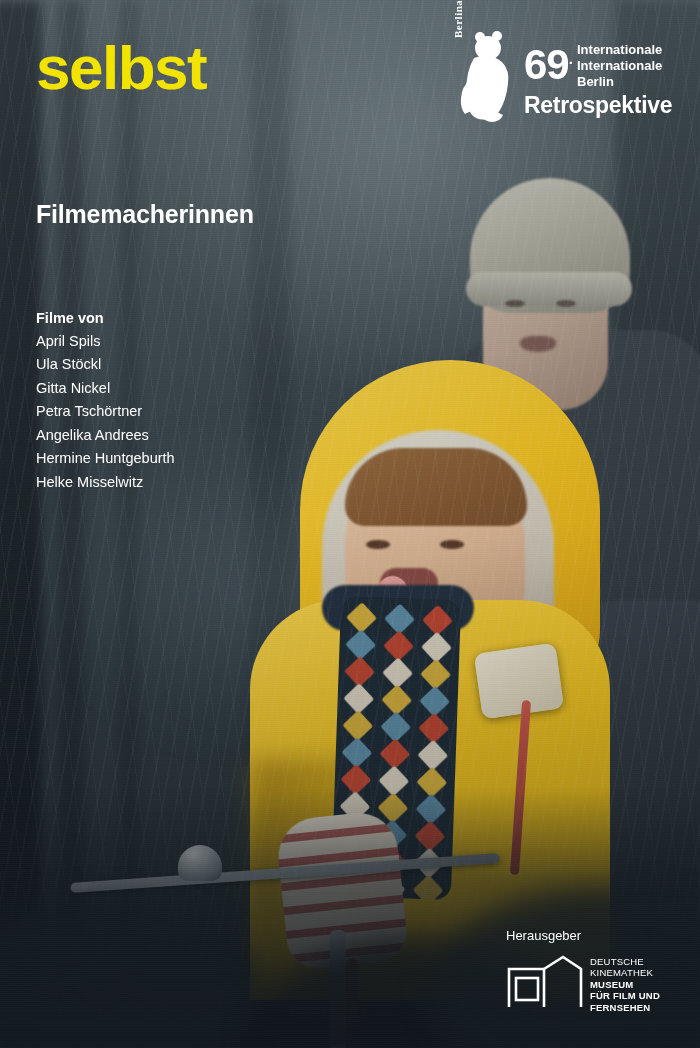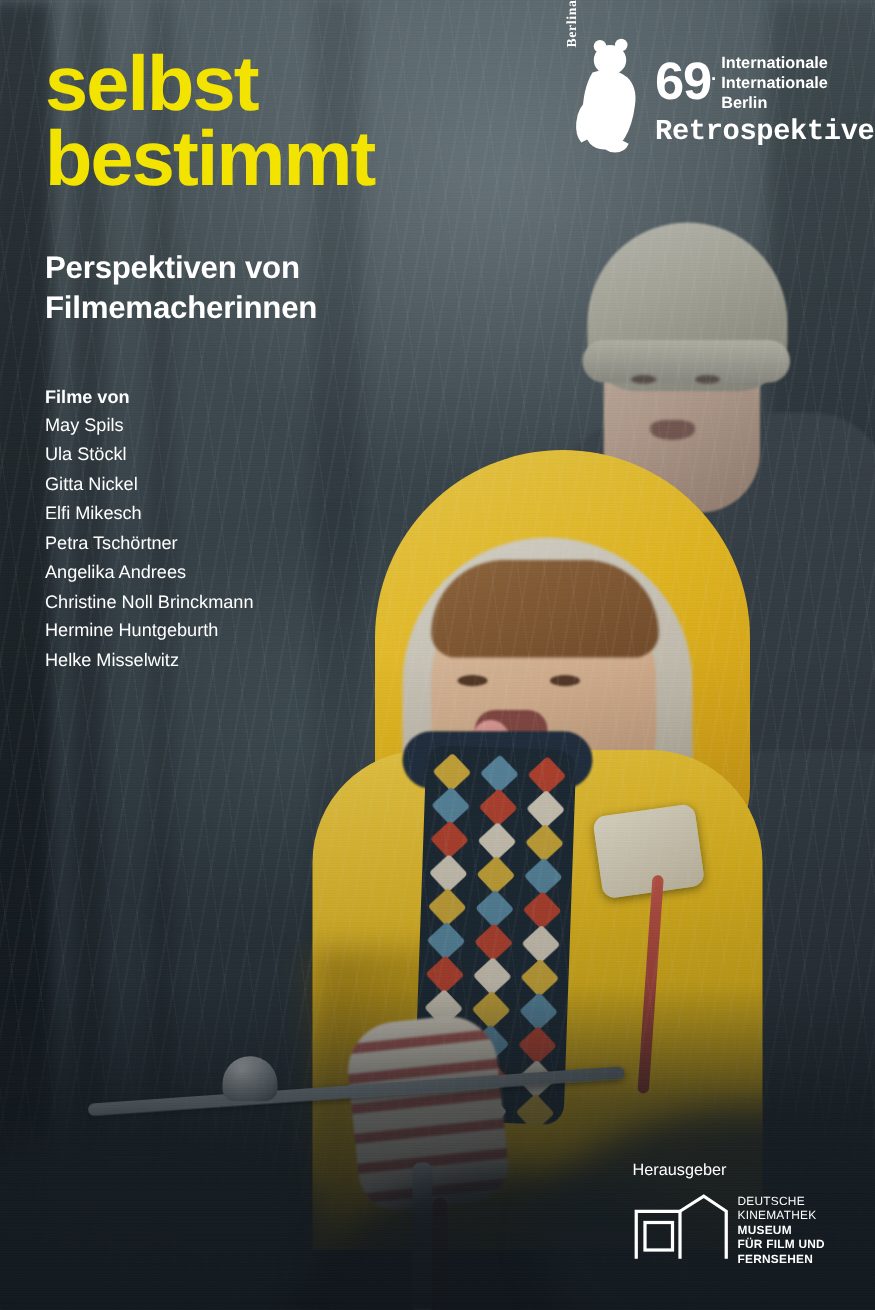--- a/index.html
+++ b/index.html
@@ -413,21 +413,20 @@
     font-size: 13px;
     font-weight: bold;
     line-height: 1.23;
   }
   .retro {
     position: absolute;
     left: 80px; top: 70px;
     font-size: 23px;
     font-weight: bold;
     letter-spacing: -0.3px;
-    font-family: Liberation Mono, monospace;
   }
 
   
   .publisher-label {
     position: absolute;
     left: 506px; top: 928px;
     color: #ffffff;
     font-size: 13px;
   }
   .publisher-mark {
@@ -536,37 +535,33 @@
   <div class="streaks2"></div>
   <div class="fg-bottom"></div>
   <div class="fg-blob l"></div>
   <div class="fg-blob c"></div>
   <div class="fg-blob r"></div>
   <div class="grade"></div>
   <div class="grain"></div>
 
   <div class="title">
     <span class="l1">selbst</span>
-    <span class="l2">bestimmt</span>
   </div>
 
   <div class="subtitle">
-    <div>Perspektiven von</div>
     <div>Filmemacherinnen</div>
   </div>
 
   <div class="films-label">Filme von</div>
   <ul class="films-list" id="films-list">
-      <li>May Spils</li>
+      <li>April Spils</li>
       <li>Ula Stöckl</li>
       <li>Gitta Nickel</li>
-      <li>Elfi Mikesch</li>
       <li>Petra Tschörtner</li>
       <li>Angelika Andrees</li>
-      <li>Christine Noll Brinckmann</li>
       <li>Hermine Huntgeburth</li>
       <li>Helke Misselwitz</li>
     </ul>
 
   <div class="berlinale">
     <svg class="bear" viewBox="0 0 72 104">
       <g fill="#ffffff">
         <ellipse cx="44" cy="26" rx="13" ry="12"></ellipse>
         <circle cx="36" cy="15" r="5"></circle>
         <circle cx="53" cy="14" r="5"></circle>

